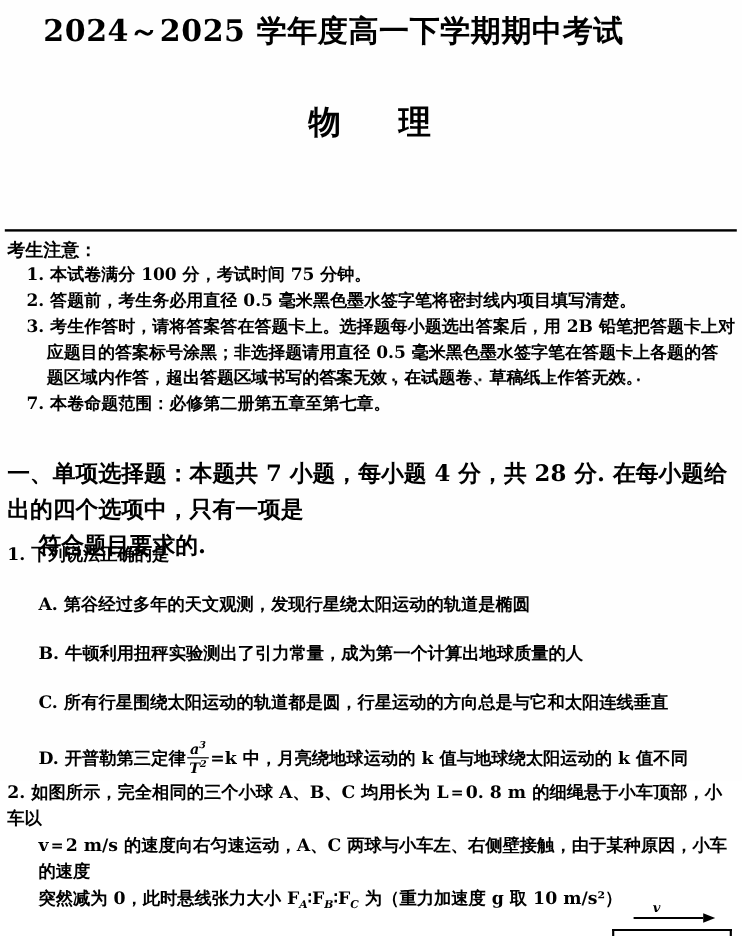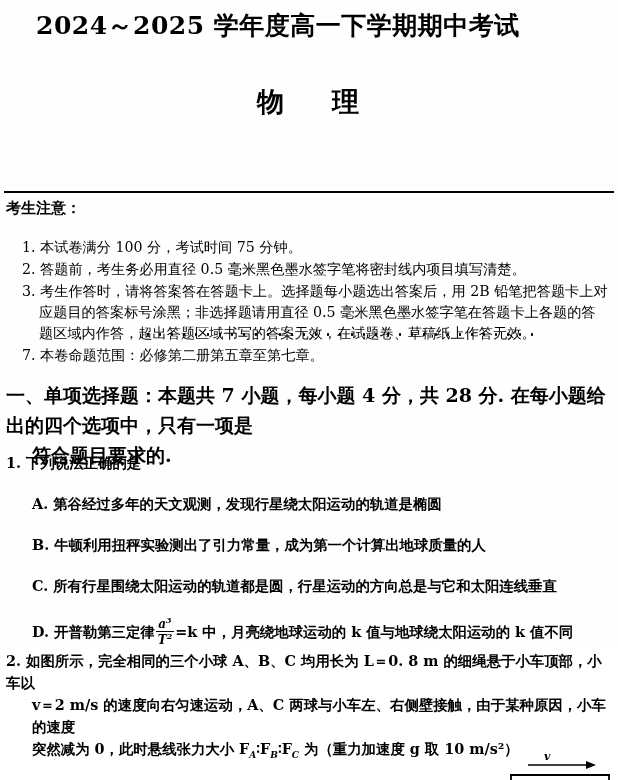--- a/index.html
+++ b/index.html
@@ -63,31 +63,31 @@
   .notice {
     position: absolute;
     left: 6px;
     top: 198px;
     width: 608px;
   }
   .notice-title {
     font-size: 15px;
     font-weight: bold;
     line-height: 20px;
-    margin-bottom: 19px;
+    margin-bottom: 1px;
   }
   .notice-list {
     margin: 0;
     padding: 0;
     list-style: none;
   }
   .notice-item {
     font-size: 14.2px;
     line-height: 21px;
-    font-weight: normal;
+    font-weight: bold;
     padding-left: 16px;
     text-indent: 0;
     margin-bottom: 1px;
   }
   .notice-item .cont {
     display: block;
     padding-left: 17px;
   }
   .dotted-emph {
     background-image: radial-gradient(circle, #000 1.1px, transparent 1.2px);

